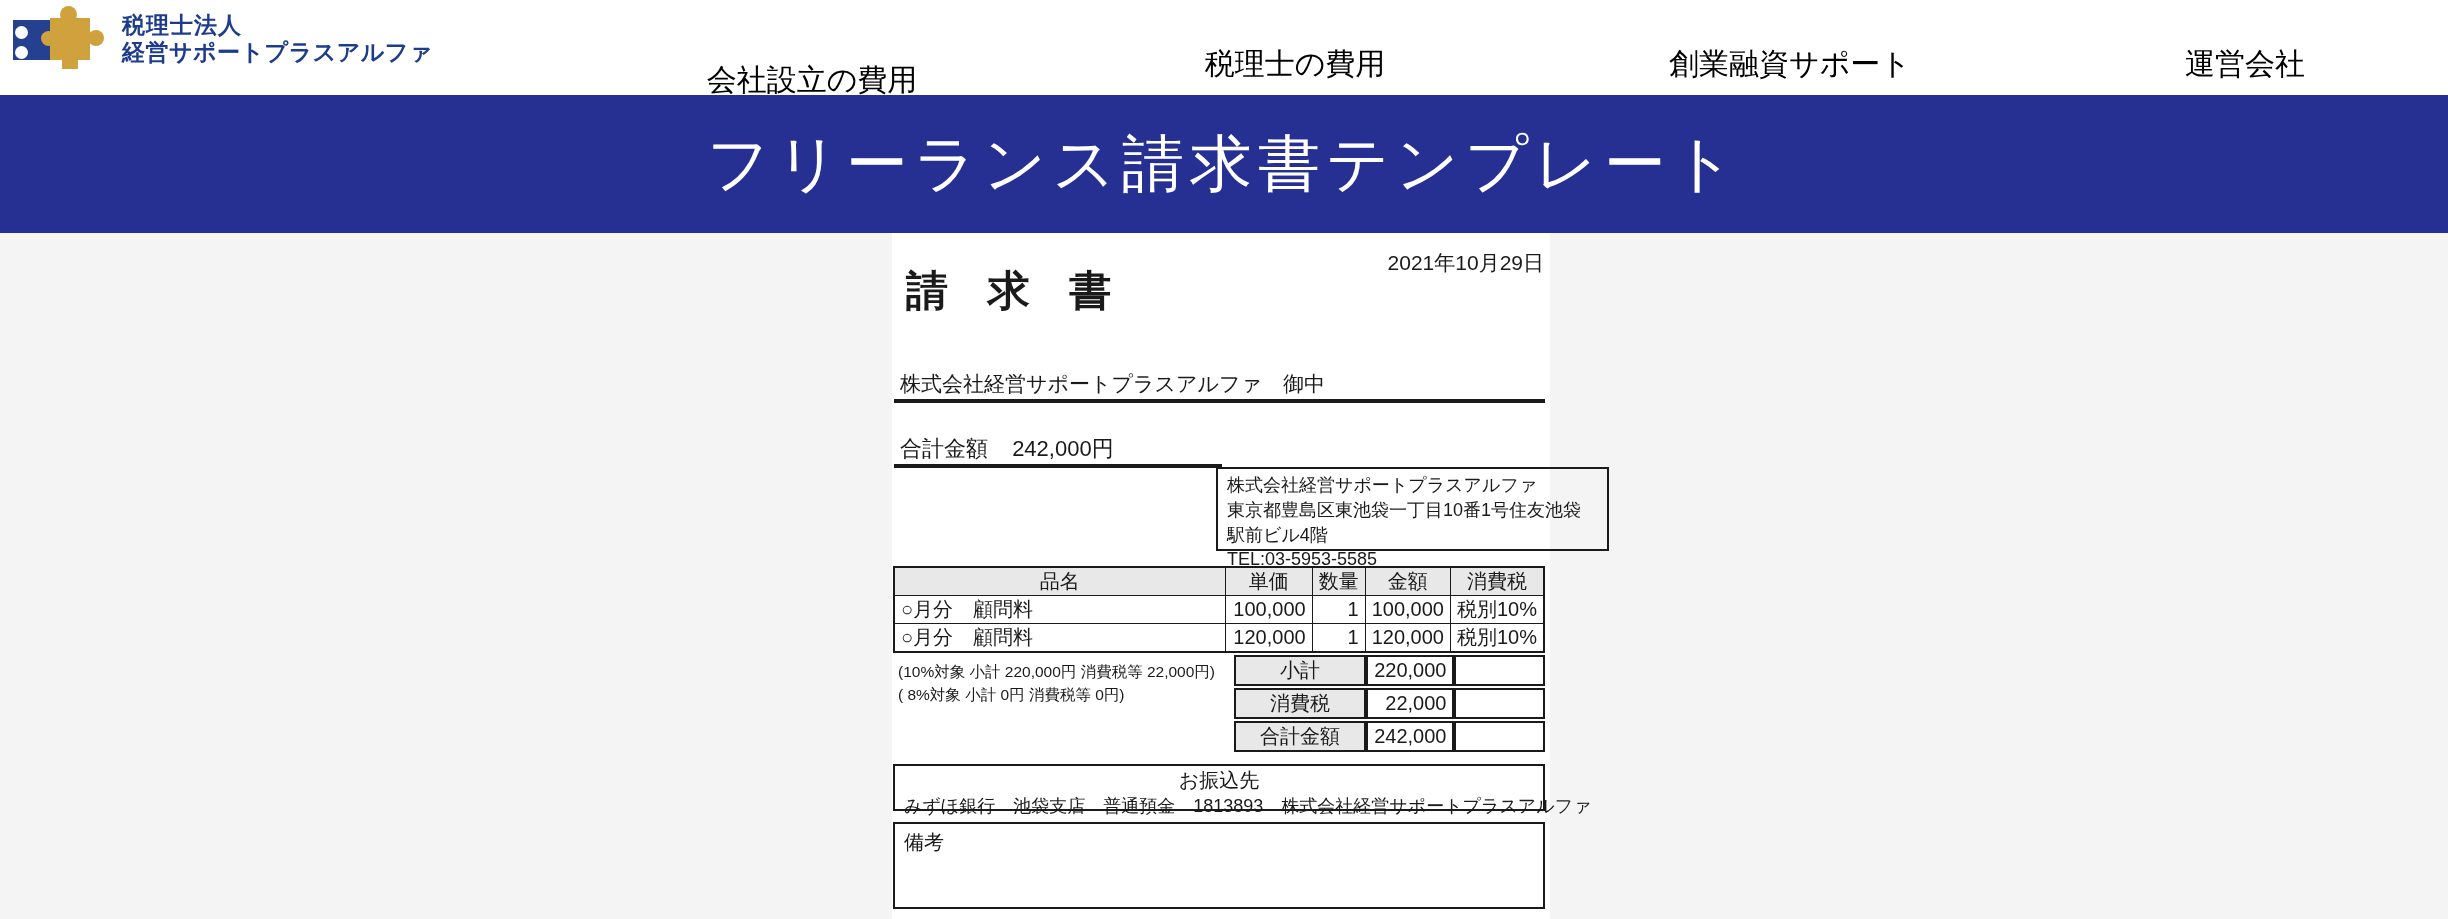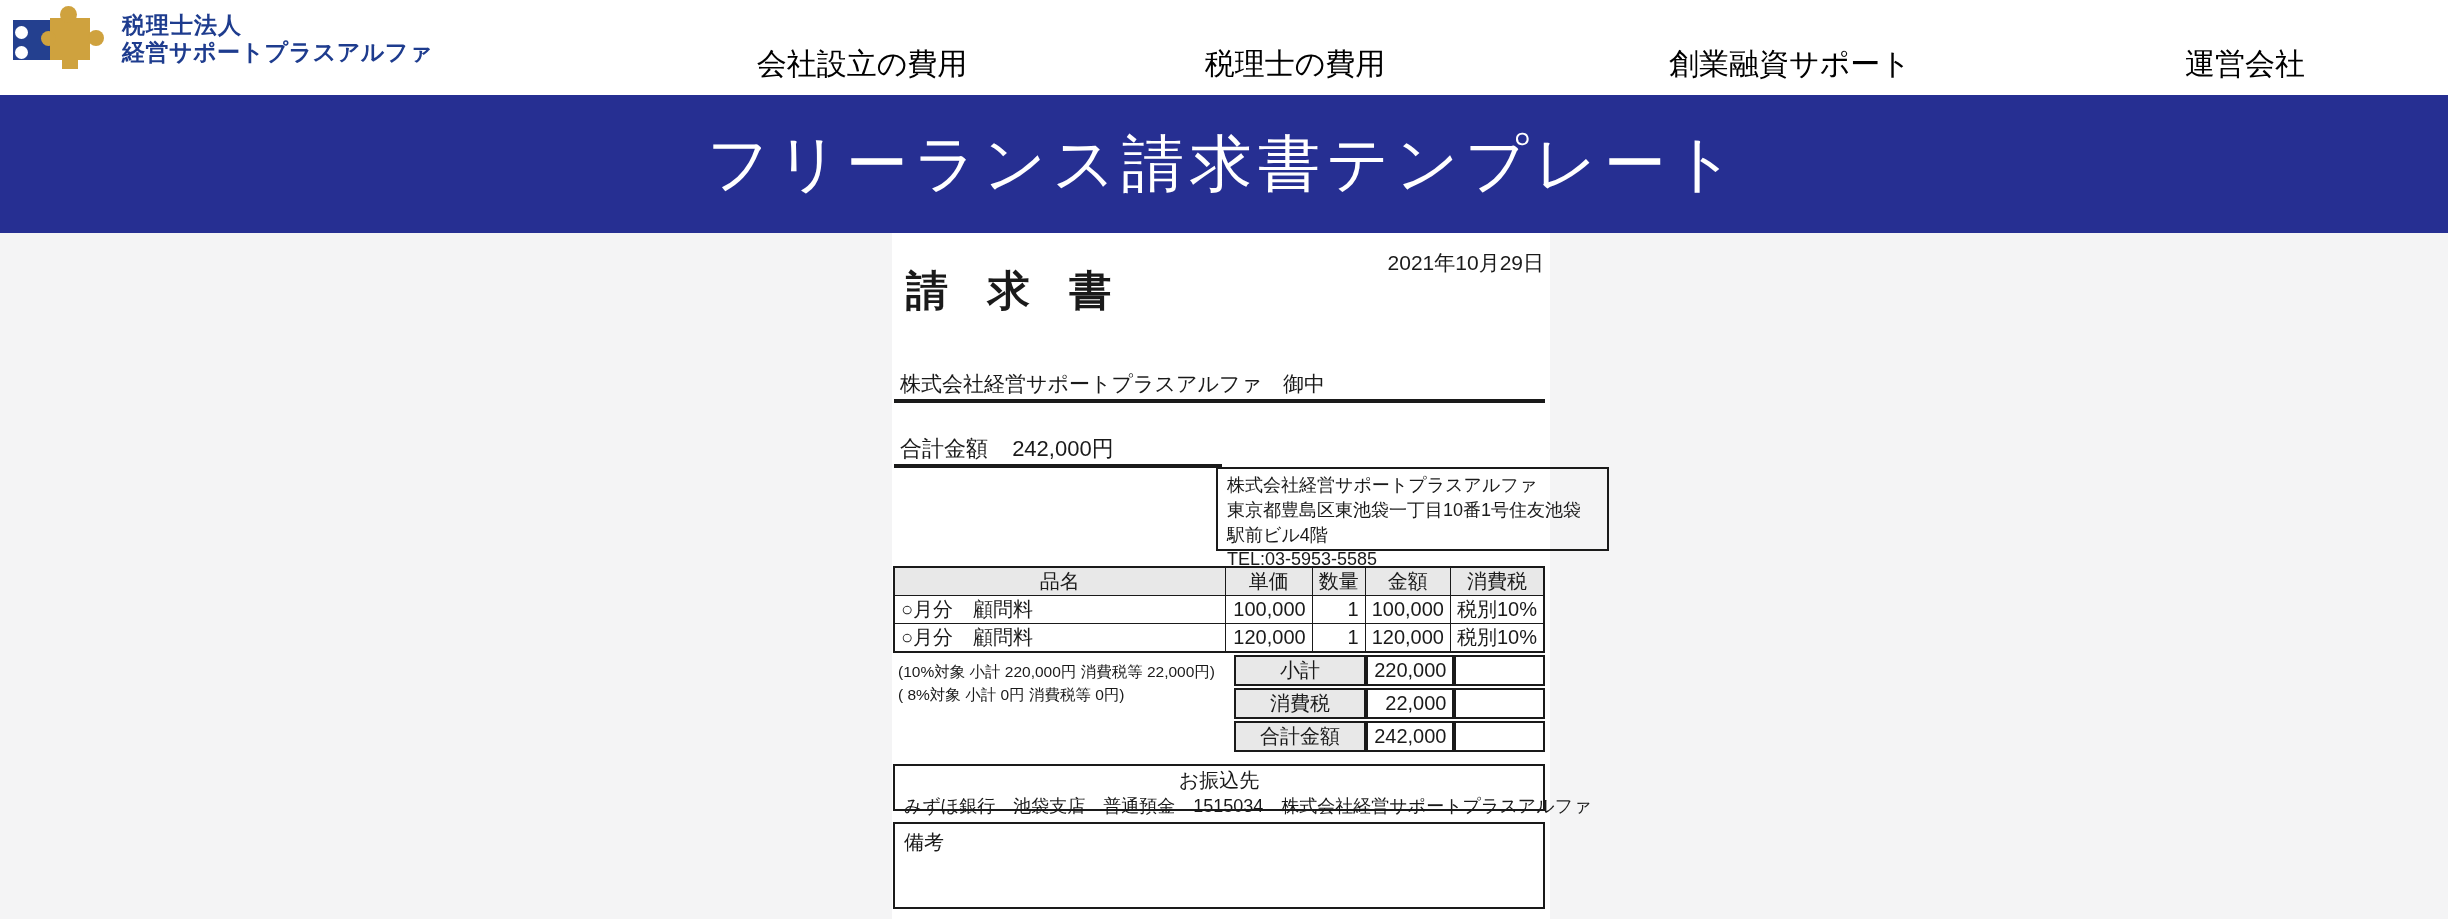--- a/index.html
+++ b/index.html
@@ -36,21 +36,21 @@
   .logo-icon .knob.left{left:33px;top:26px;width:15px;height:15px;}
   .logo-icon .tab-bottom{position:absolute;left:54px;top:55px;width:16px;height:9px;background:var(--logo-gold);}
   .logo-text{margin-left:10px;padding-top:7px;color:var(--logo-navy);font-weight:bold;line-height:1.18;}
   .logo-text .l1{font-size:23px;letter-spacing:1px;}
   .logo-text .l2{font-size:23px;letter-spacing:0.5px;}
 
   .nav-item{
     position:absolute;top:44px;transform:translateX(-50%);
     font-size:30px;color:#000;white-space:nowrap;cursor:pointer;
   }
-  .nav-item:nth-of-type(1){left:862px;}
+  .nav-item:nth-of-type(1){left:812px;margin-top:16px;}
   .nav-item:nth-of-type(2){left:1295px;}
   .nav-item:nth-of-type(3){left:1790px;}
   .nav-item:nth-of-type(4){left:2245px;}
 
   
   .banner{
     position:absolute;left:0;top:95px;width:2448px;height:138px;
     background:var(--banner-blue);
     display:flex;align-items:center;justify-content:center;
   }
@@ -210,20 +210,20 @@
       <tr>
         <td class="tot-label">合計金額</td>
         <td class="tot-value">242,000</td>
         <td class="tot-empty"></td>
       </tr>
     </tbody>
   </table>
 
   <div class="bank-box">
     <div class="bank-title">お振込先</div>
-    <div class="bank-detail">みずほ銀行　池袋支店　普通預金　1515034　株式会社経営サポートプラスアルファ</div>
+    <div class="bank-detail">みずほ銀行　池袋支店　普通預金　1813893　株式会社経営サポートプラスアルファ</div>
   </div>
 
   <div class="remarks-box">
     <div class="remarks-title">備考</div>
   </div>
 
 </section>
 
 </body></html>

